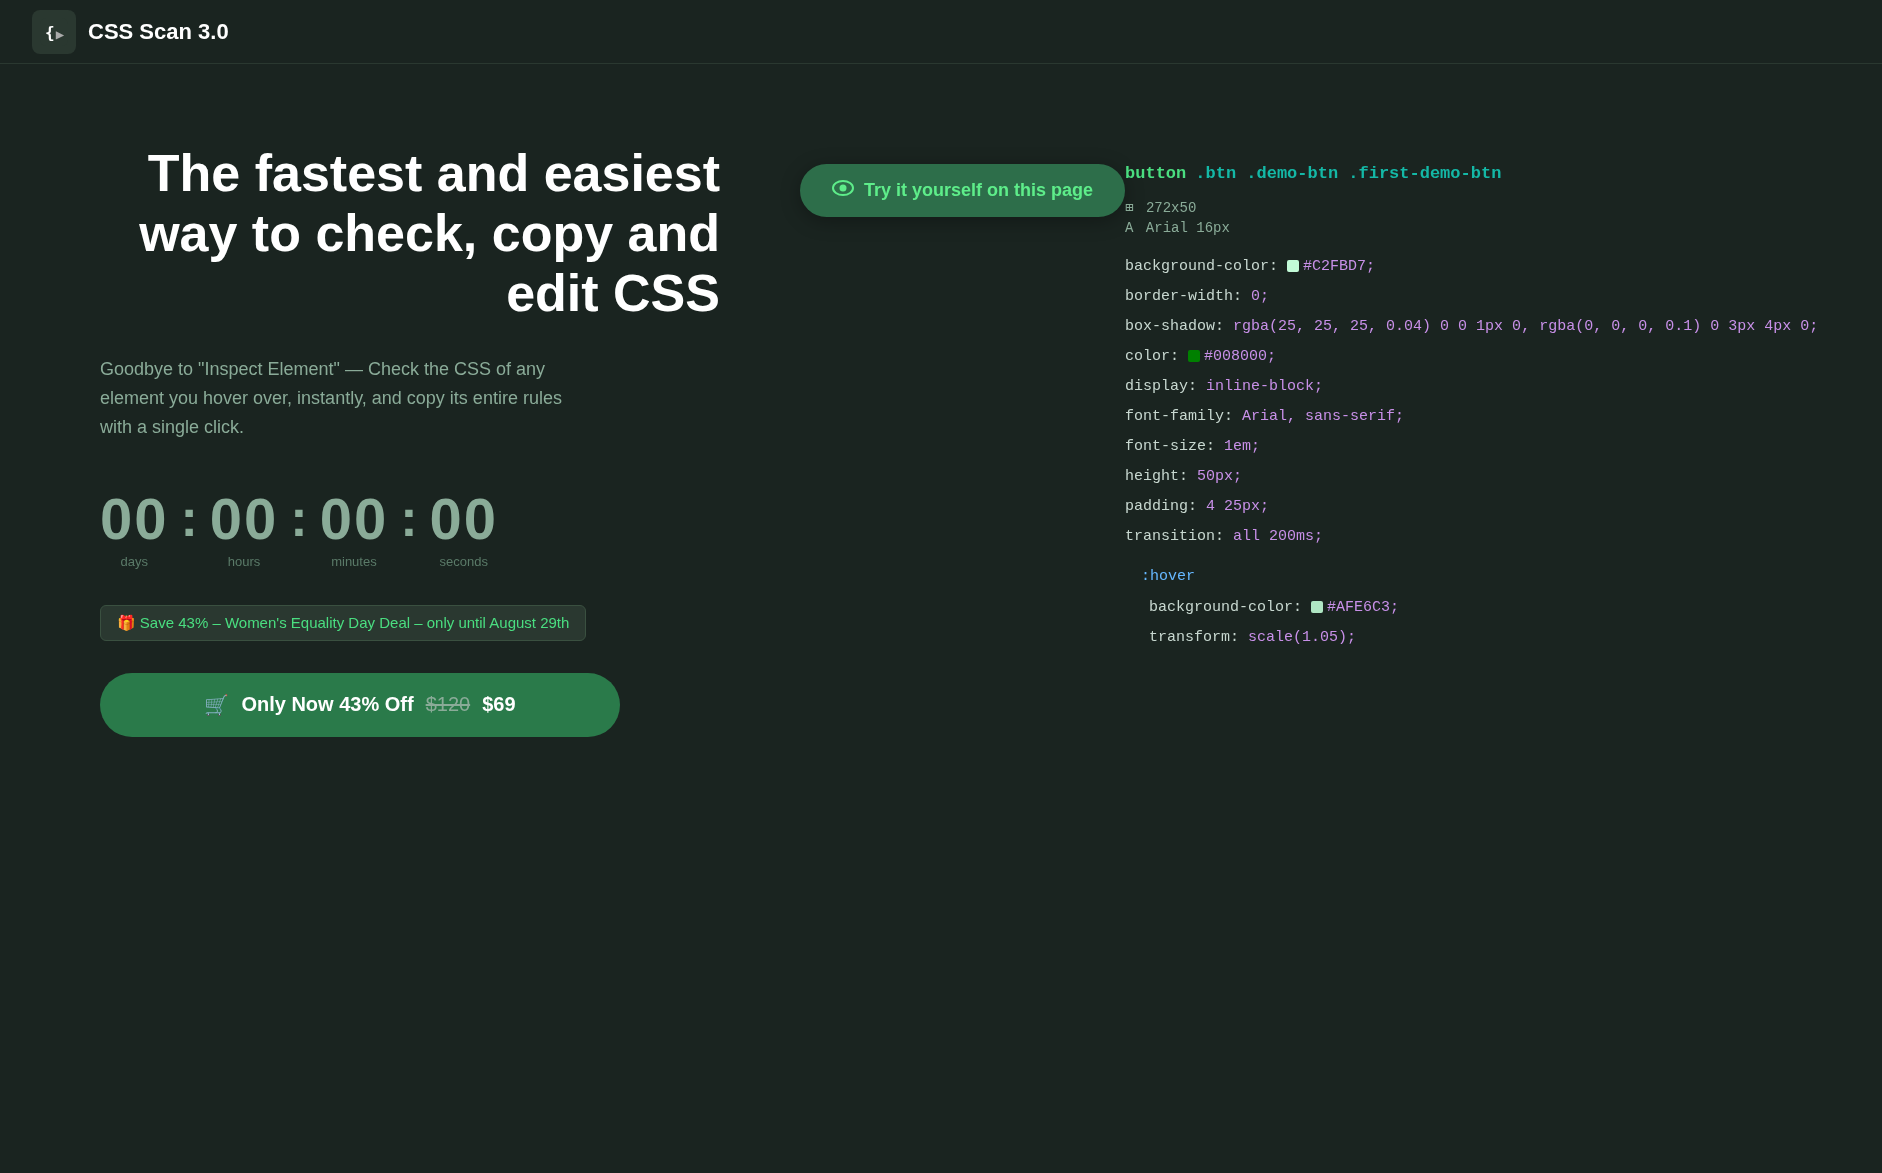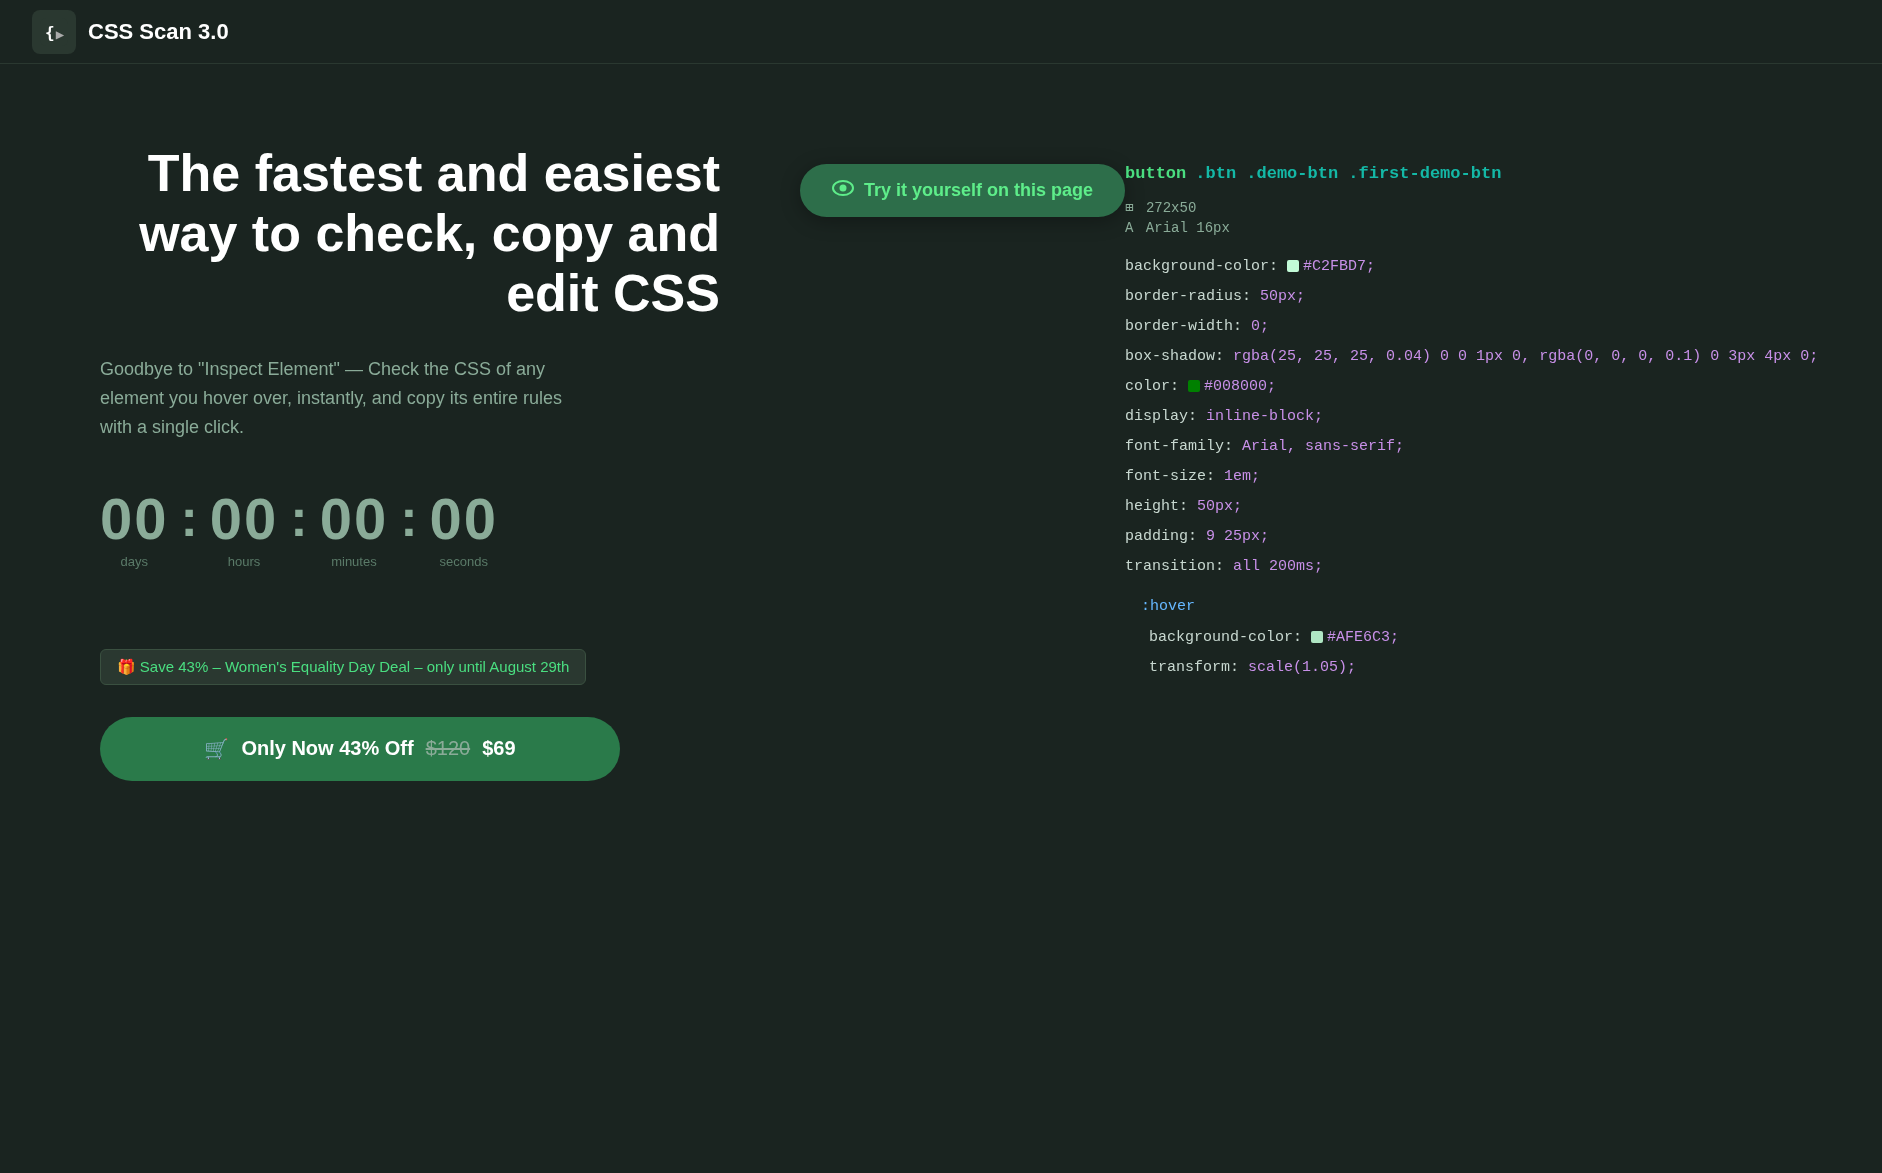--- a/index.html
+++ b/index.html
@@ -119,21 +119,20 @@
       display: inline-flex;
       align-items: flex-start;
       gap: 8px;
       background: #2a3830;
       border: 1px solid #3a5040;
       border-radius: 6px;
       padding: 8px 16px;
       font-size: 15px;
       color: #4ade80;
       margin-bottom: 32px;
-      margin-top: 44px;
     }
 
     
     .cta-button {
       display: flex;
       align-items: center;
       justify-content: center;
       gap: 12px;
       background: #2a7a4a;
       color: #ffffff;
@@ -324,29 +323,28 @@
       </div>
 
       <div class="css-meta">
         <span class="icon">A</span>
         <span>Arial 16px</span>
       </div>
 
       <div class="css-properties" id="css-props-container">
 
       <div><span class="css-prop-name">background-color: </span><span class="css-prop-value"><span class="css-color-swatch" style="background: rgb(194, 251, 215);"></span>#C2FBD7;</span></div>
-          <div><span class="css-prop-name">border-radius: </span><span class="css-prop-value">50px;</span></div>
           <div><span class="css-prop-name">border-width: </span><span class="css-prop-value">0;</span></div>
           <div><span class="css-prop-name">box-shadow: </span><span class="css-prop-value">rgba(25, 25, 25, 0.04) 0 0 1px 0,    rgba(0, 0, 0, 0.1) 0 3px 4px 0;</span></div>
           <div><span class="css-prop-name">color: </span><span class="css-prop-value"><span class="css-color-swatch" style="background: rgb(0, 128, 0);"></span>#008000;</span></div>
           <div><span class="css-prop-name">display: </span><span class="css-prop-value">inline-block;</span></div>
           <div><span class="css-prop-name">font-family: </span><span class="css-prop-value">Arial, sans-serif;</span></div>
           <div><span class="css-prop-name">font-size: </span><span class="css-prop-value">1em;</span></div>
           <div><span class="css-prop-name">height: </span><span class="css-prop-value">50px;</span></div>
-          <div><span class="css-prop-name">padding: </span><span class="css-prop-value">9 25px;</span></div>
+          <div><span class="css-prop-name">padding: </span><span class="css-prop-value">4 25px;</span></div>
           <div><span class="css-prop-name">transition: </span><span class="css-prop-value">all 200ms;</span></div>
         </div>
 
       <div class="css-hover">:hover</div>
       <div class="css-hover-props" id="css-hover-container">
 
       <div><span class="css-prop-name">background-color: </span><span class="css-prop-value"><span class="css-color-swatch" style="background: rgb(175, 230, 195);"></span>#AFE6C3;</span></div>
           <div><span class="css-prop-name">transform: </span><span class="css-prop-value">scale(1.05);</span></div>
         </div>
 

